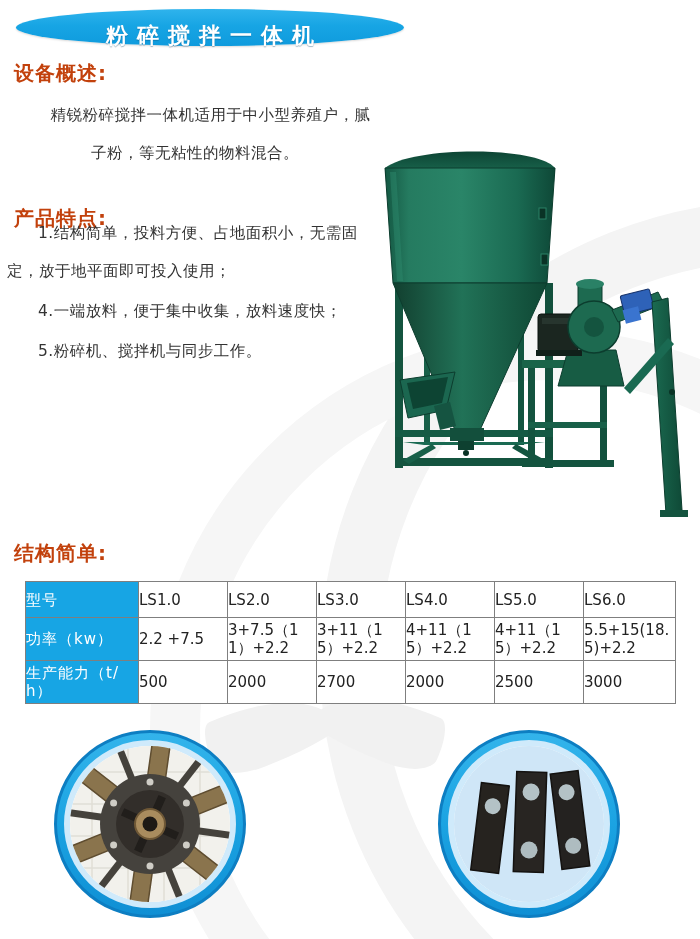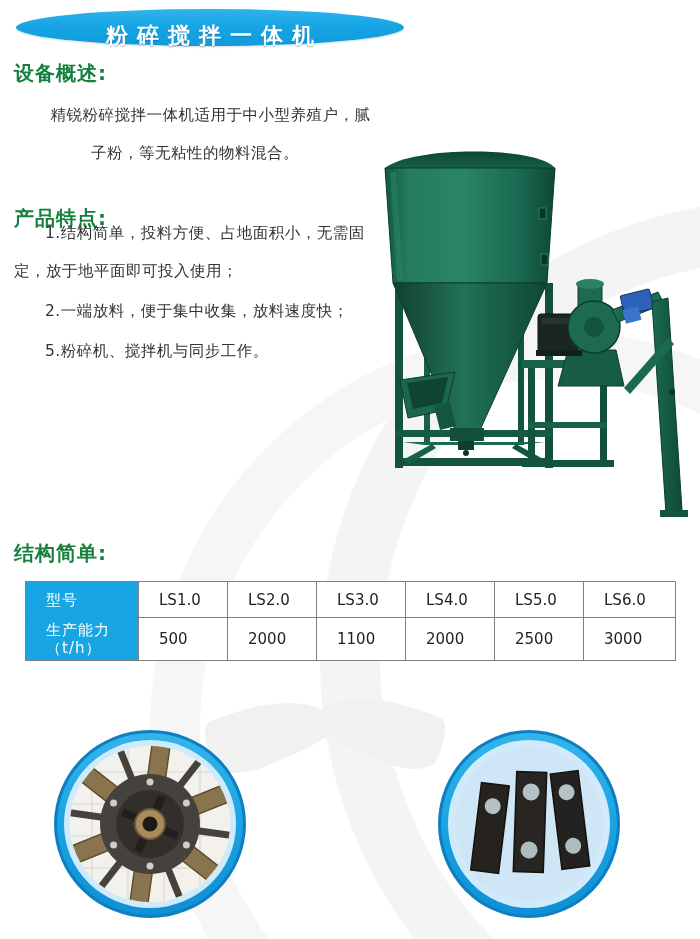--- a/index.html
+++ b/index.html
@@ -20,44 +20,44 @@
   .banner{
     left:16px;top:9px;width:388px;height:37px;border-radius:50%;
     background:linear-gradient(180deg,#2fb3ec 0%,#17a5e4 45%,#0f9bdd 100%);
     display:flex;align-items:center;justify-content:center;
     box-shadow:0 1px 2px rgba(0,0,0,.15);
   }
   .banner span{
     color:#ffffff;font-size:22px;font-weight:bold;letter-spacing:9px;
     text-shadow:0 1px 1px rgba(0,60,100,.35);white-space:nowrap;padding-left:9px;margin-top:16px;
   }
-  .h1{left:14px;font-size:20px;font-weight:bold;color:#15803d;letter-spacing:1px;}
+  .h1{left:14px;font-size:20px;font-weight:bold;color:#c2410c;letter-spacing:1px;}
   .h-overview{top:60px;}
   .h-features{top:180px;margin-top:25px;}
   .h-params{top:540px;}
   .para{
     left:14px;width:362px;font-size:15.5px;line-height:38px;color:#333;
     text-indent:2em;letter-spacing:.5px;text-align:center;
   }
   .p-overview{top:96px;}
-  .features{left:14px;top:214px;width:364px;}
+  .features{left:7px;top:214px;width:364px;}
   .features p{
     margin:0 0 2px 0;font-size:15.5px;line-height:38px;color:#333;
     text-indent:2em;letter-spacing:.5px;
   }
   
   .machine{left:372px;top:142px;width:328px;height:408px;}
   
   table.params{
     left:25px;top:581px;width:650px;border-collapse:collapse;table-layout:fixed;
     position:absolute;z-index:2;background:#fff;
   }
   table.params th,table.params td{
     border:1px solid #7f7f7f;font-weight:normal;text-align:left;
-    padding:3px 20px;vertical-align:middle;font-size:15px;color:#222;
+    padding:3px 0;vertical-align:middle;font-size:15px;color:#222;
     word-break:break-all;line-height:18px;
   }
   table.params th{
     background:#17a5e4;color:#ffffff;font-size:15px;letter-spacing:1px;
   }
   tr.r-model{height:36px;}
   tr.r-power{height:42px;}
   tr.r-capacity{height:34px;}
   
   .pcircle{
@@ -84,21 +84,21 @@
 <div class="layer banner">
   <span>粉碎搅拌一体机</span>
 </div>
 
 <div class="layer h1 h-overview">设备概述:</div>
 <div class="layer para p-overview">精锐粉碎搅拌一体机适用于中小型养殖户，腻子粉，等无粘性的物料混合。</div>
 
 <div class="layer h1 h-features">产品特点:</div>
 <div class="layer features">
   <p>1.结构简单，投料方便、占地面积小，无需固定，放于地平面即可投入使用；</p>
-  <p>2.一端放料，便于集中收集，放料速度快；</p>
+  <p>4.一端放料，便于集中收集，放料速度快；</p>
   <p>5.粉碎机、搅拌机与同步工作。</p>
 </div>
 
 <div class="layer machine">
   <svg viewBox="0 0 328 408">
     <defs>
       <linearGradient id="tankG" x1="0" y1="0" x2="1" y2="0">
         <stop offset="0" stop-color="#145843"></stop>
           <stop offset="0.14" stop-color="#257b60"></stop>
         <stop offset="0.45" stop-color="#2a8568"></stop>
@@ -189,25 +189,34 @@
   <tbody>
     <tr class="r-model">
       <th>型号</th>
       <td>LS1.0</td>
       <td>LS2.0</td>
       <td>LS3.0</td>
       <td>LS4.0</td>
       <td>LS5.0</td>
       <td>LS6.0</td>
     </tr>
+    <tr class="r-power">
+      <th>功率（kw）</th>
+      <td>2.2 +7.5</td>
+      <td>3+7.5（11）+2.2</td>
+      <td>3+11（15）+2.2</td>
+      <td>4+11（15）+2.2</td>
+      <td>4+11（15）+2.2</td>
+      <td>5.5+15(18.5)+2.2</td>
+    </tr>
     <tr class="r-capacity">
       <th>生产能力（t/h）</th>
       <td>500</td>
       <td>2000</td>
-      <td>1100</td>
+      <td>2700</td>
       <td>2000</td>
       <td>2500</td>
       <td>3000</td>
     </tr>
   </tbody>
 </table>
 
 <div class="layer pcircle pc-left">
   <div class="pphoto">
     <svg viewBox="0 0 160 156">

